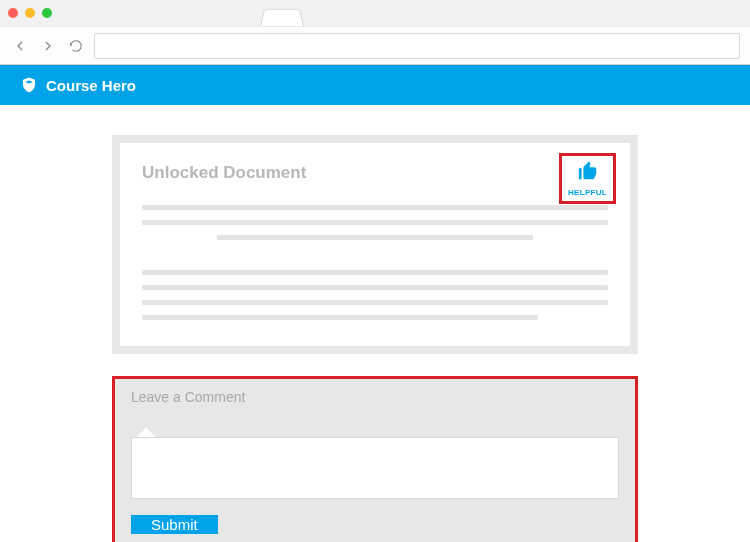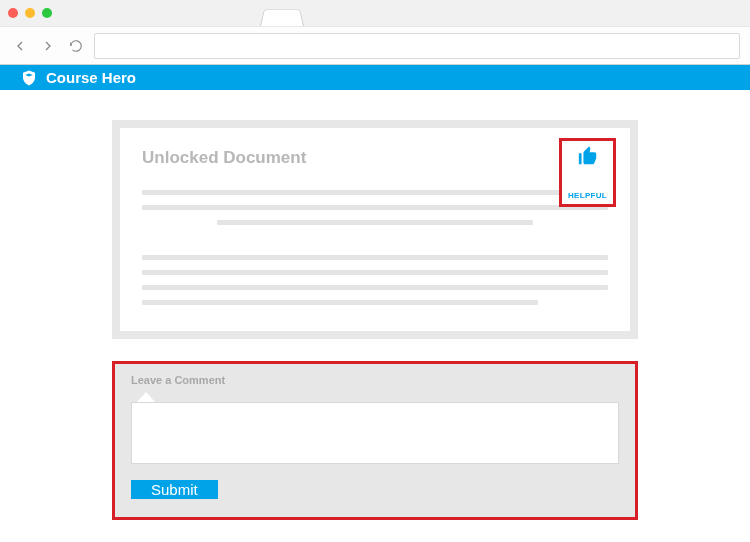--- a/index.html
+++ b/index.html
@@ -62,21 +62,21 @@
   .urlbar {
     flex: 1;
     height: 26px;
     background: #fff;
     border: 1px solid #d9d9d9;
     border-radius: 2px;
   }
   
   .site-header {
     background: #00a2e8;
-    height: 25px;
+    height: 40px;
     display: flex;
     align-items: center;
     padding: 0 20px;
     color: #fff;
     gap: 8px;
   }
   .logo-icon {
     width: 18px; height: 18px;
     display: flex; align-items: center; justify-content: center;
   }
@@ -108,21 +108,21 @@
     border: 3px solid #d61f26;
     padding: 4px 6px;
     display: flex;
     gap: 14px;
     background: #fff;
   }
   .rating-item {
     display: flex;
     flex-direction: column;
     align-items: center;
-    gap: 20px;
+    gap: 2px;
     cursor: pointer;
   }
   .rating-item svg { width: 26px; height: 22px; }
   .rating-label {
     font-size: 8px;
     font-weight: 700;
     color: #00a2e8;
     letter-spacing: 0.3px;
   }
   .skeleton-lines { display: flex; flex-direction: column; gap: 10px; }
@@ -135,23 +135,23 @@
     border: 3px solid #d61f26;
     margin-top: 22px;
     padding: 0;
   }
   .comment-card {
     background: #e7e7e7;
     padding: 10px 16px 18px 16px;
   }
   .comment-title {
     color: #a8a8a8;
-    font-size: 11px;
-    font-weight: 700;
-    margin-bottom: 6px;
+    font-size: 14px;
+    font-weight: 400;
+    margin-bottom: 22px;
     font-style: normal;
   }
   .pointer {
     width: 0; height: 0;
     border-left: 9px solid transparent;
     border-right: 9px solid transparent;
     border-bottom: 10px solid #fff;
     margin-left: 6px;
   }
   .comment-input {

